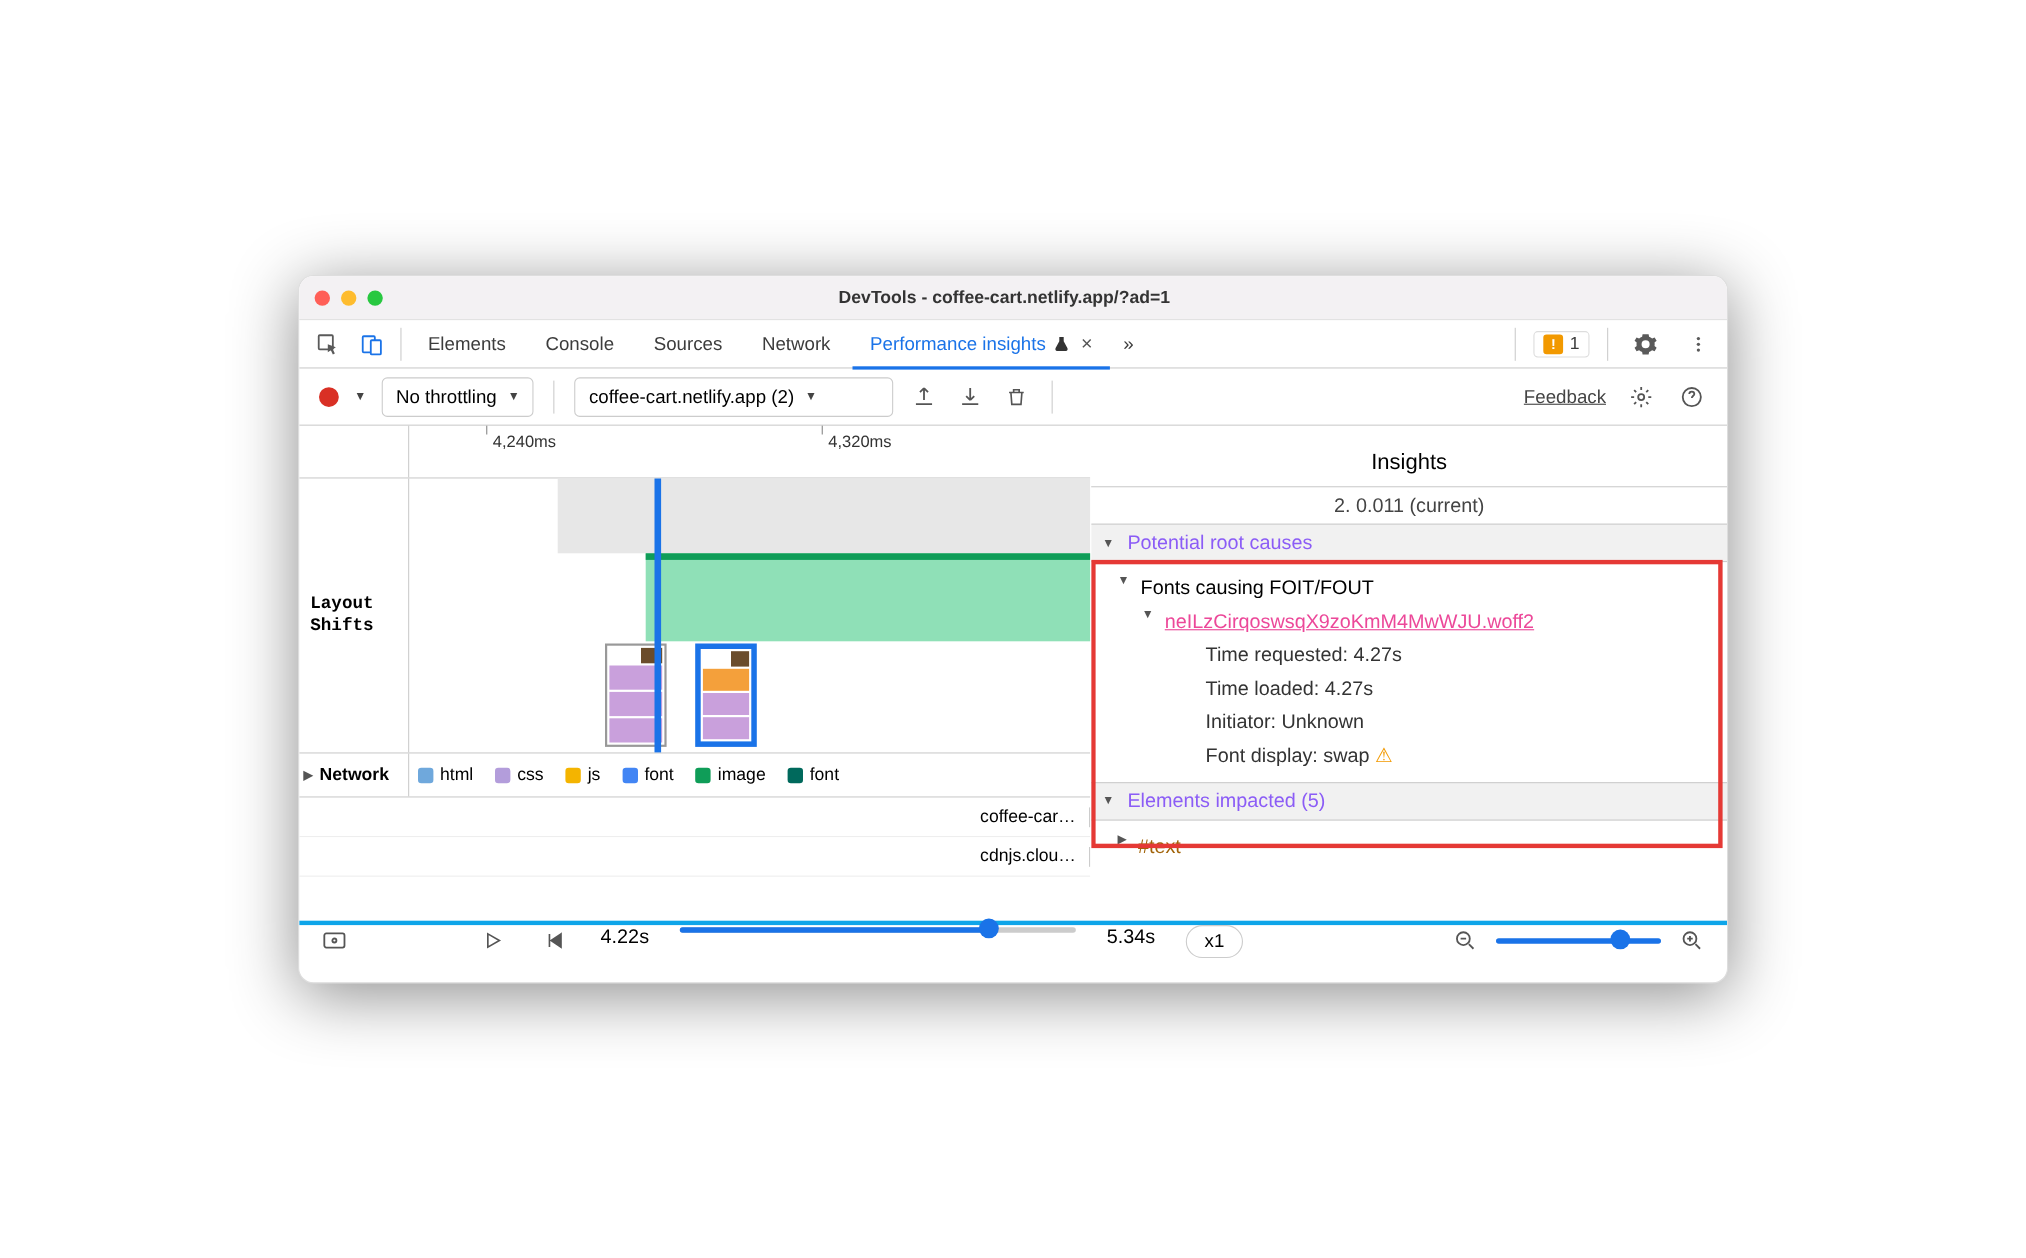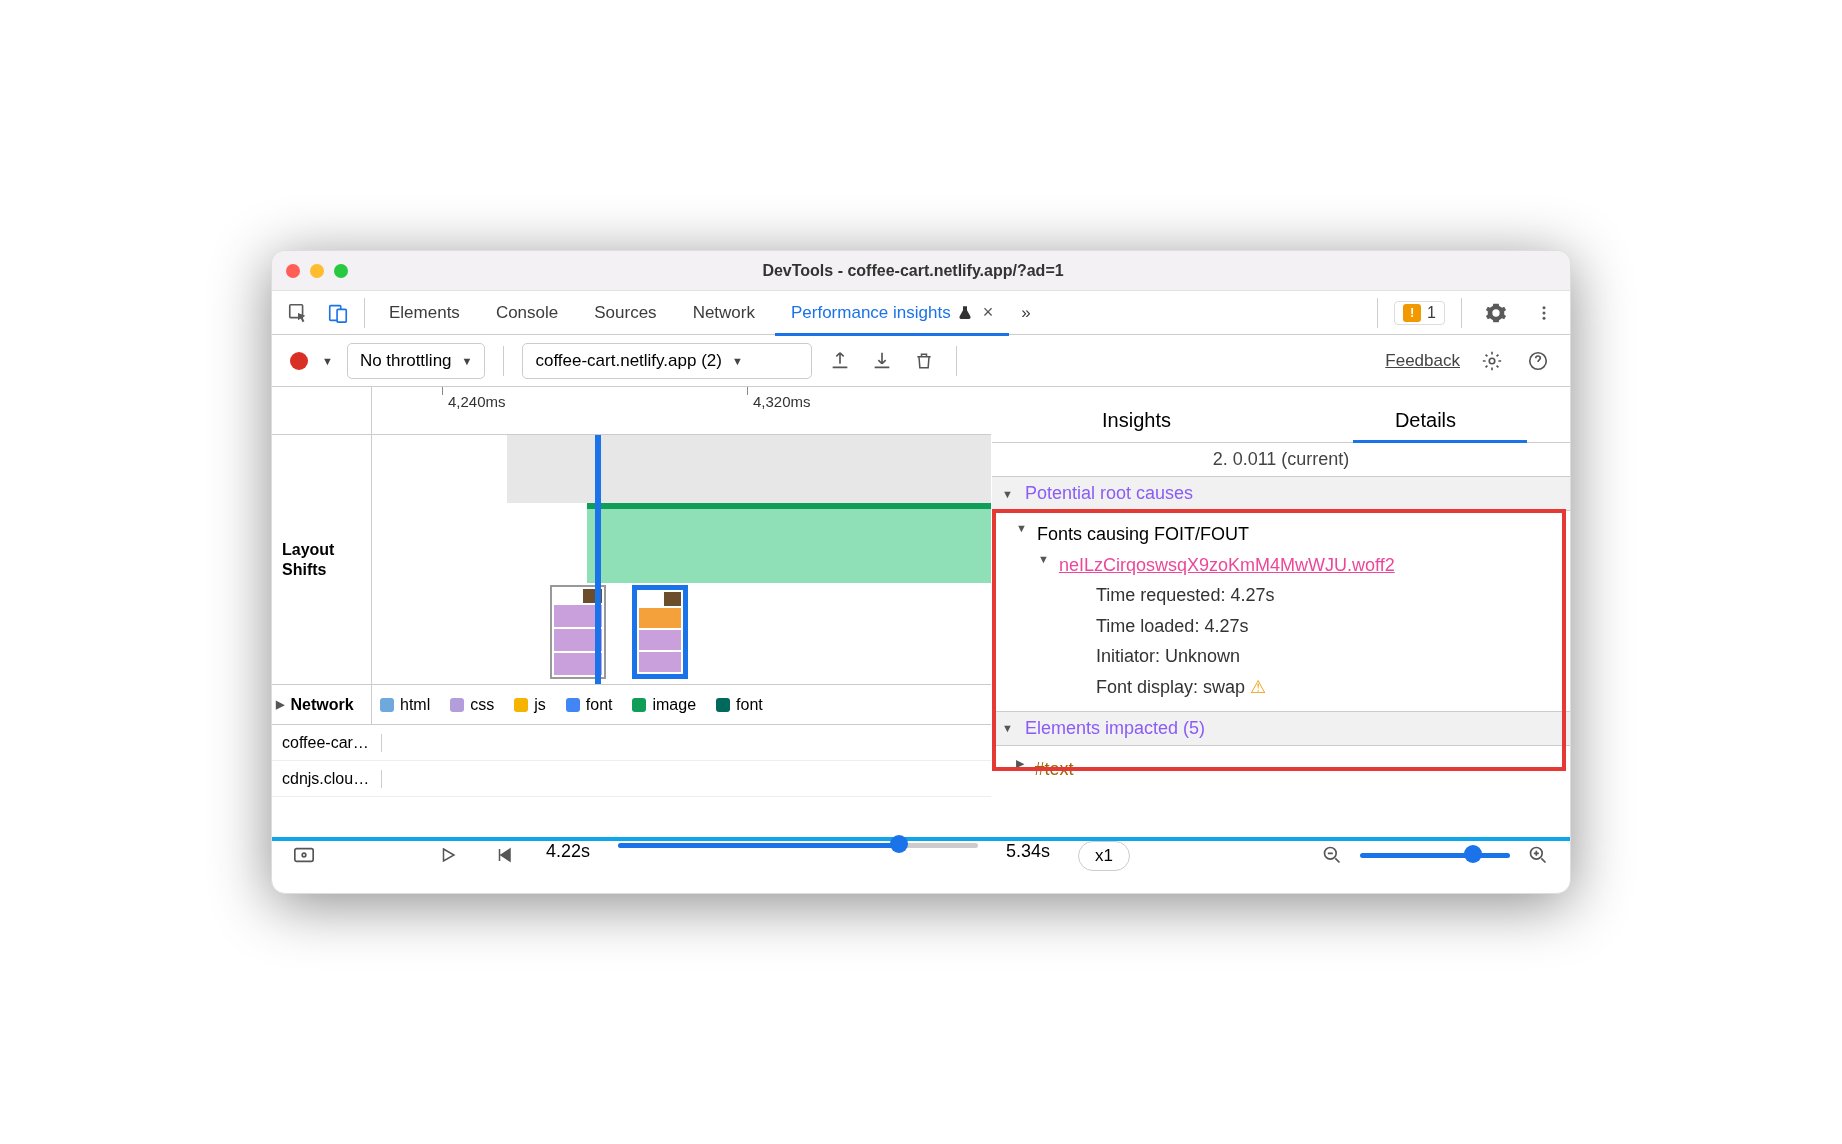--- a/index.html
+++ b/index.html
@@ -55,40 +55,40 @@
   
   .mainrow { display:flex; height:450px; position:relative;}
   .leftpane { flex:0 0 720px; display:flex; flex-direction:column; border-right:1px solid transparent;}
   
   .timeline-head { height:48px; display:flex; border-bottom:1px solid #ccc;}
   .timeline-head .gutter{ width:100px; border-right:1px solid #ccc;}
   .timeline-head .ticks { flex:1; position:relative; }
   .tick { position:absolute; top:6px; font-size:15px; color:#333; }
   .tickline { position:absolute; top:0; width:1px; height:8px; background:#888;}
   .layoutshifts-row { display:flex; border-bottom:1px solid #ccc; min-height:250px;}
-  .layoutshifts-row .gutter { width:100px; border-right:1px solid #ccc; display:flex; align-items:center; justify-content:flex-start; padding-left:10px;}
+  .layoutshifts-row .gutter { width:100px; border-right:1px solid #ccc; display:flex; align-items:center; justify-content:flex-start; padding-left:10px;font-family:Liberation Mono, monospace;}
   .layoutshifts-row .gutter .lbl { font-weight:700; font-size:16px; line-height:1.2;}
   .canvas { flex:1; position:relative; }
   .greyblock { position:absolute; top:0; left:135px; right:0; height:68px; background:#e7e7e7;}
   .greenblock { position:absolute; top:68px; left:215px; right:0; height:80px; background:#8fe0b7;}
   .greenborder{ position:absolute; top:68px; left:215px; right:0; height:6px; background:#0f9d58;}
   .blueline { position:absolute; top:0; bottom:0; left:223px; width:6px; background:#1a73e8; z-index:5;}
   .thumb { position:absolute; top:150px; width:56px; height:94px; border:2px solid #999; background:#fff; display:flex; flex-direction:column; gap:2px; padding:2px;}
   .thumb.sel { border:5px solid #1a73e8;}
   .thumb .sq { flex:1; background:#c9a0dc; }
   .thumb .sq.o { background:#f4a03b; }
   .thumb .hdr{ height:14px; background:linear-gradient(90deg,#fff 60%,#6b4c2b 60%); }
   
   .network-row { display:flex; border-bottom:1px solid #ccc; height:40px;}
   .network-row .gutter { width:100px; border-right:1px solid #ccc; display:flex; align-items:center; padding-left:4px; font-weight:700; font-size:16px; gap:2px;}
   .legend { flex:1; display:flex; align-items:center; gap:20px; padding-left:8px; font-size:16px;}
   .legend .item{ display:flex; align-items:center; gap:6px;}
   .sw { width:14px; height:14px; border-radius:3px;}
   
-  .netlist .row { height:36px; display:flex; align-items:center; padding-left:10px; font-size:16px; border-bottom:1px solid #eee;}
+  .netlist .row { height:36px; display:flex; align-items:center; padding-left:10px; font-size:16px; border-bottom:1px solid #eee;justify-content:flex-end;}
   .netlist .row .gutter{border-right:1px solid #ccc; width:100px; overflow:hidden; text-overflow:ellipsis; white-space:nowrap;}
   
   .rightpane { flex:1; display:flex; flex-direction:column; position:relative;}
   .righttabs { height:56px; display:flex; align-items:flex-end; border-bottom:1px solid #ccc;}
   .righttabs .rtab { flex:1; text-align:center; font-size:20px; padding-bottom:10px; cursor:pointer;}
   .righttabs .rtab.active { color:#000; font-weight:500; position:relative;}
   .righttabs .rtab.active::after{ content:''; position:absolute; bottom:-1px; left:25%; right:15%; height:3px; background:#1a73e8;}
   .details-scroll { flex:1; overflow:hidden; position:relative; padding-top:4px; font-size:18px;}
   .cut-text { text-align:center; color:#444; font-size:18px; margin:2px 0 6px;}
   .section-h { background:#f1f1f1; border-top:1px solid #ccc; border-bottom:1px solid #ccc; padding:6px 10px; font-size:18px; color:#8b5cf6; display:flex; align-items:center; gap:8px;}
@@ -298,21 +298,20 @@
           </div>
         <div class="row">
             <div class="gutter">cdnjs.clou…</div>
           </div>
       </div>
     </div>
 
     <div class="rightpane">
       <div class="righttabs">
         <div class="rtab">Insights</div>
-        <div class="rtab active">Details</div>
       </div>
       <div class="details-scroll">
         <div class="cut-text">2. 0.011 (current)</div>
         <div class="highlight-box"></div>
         <div class="section-h tri-down">
             <span>Potential root causes</span>
           </div>
         <div class="tree">
           <div class="node tri-down">
               <span>Fonts causing FOIT/FOUT</span>

